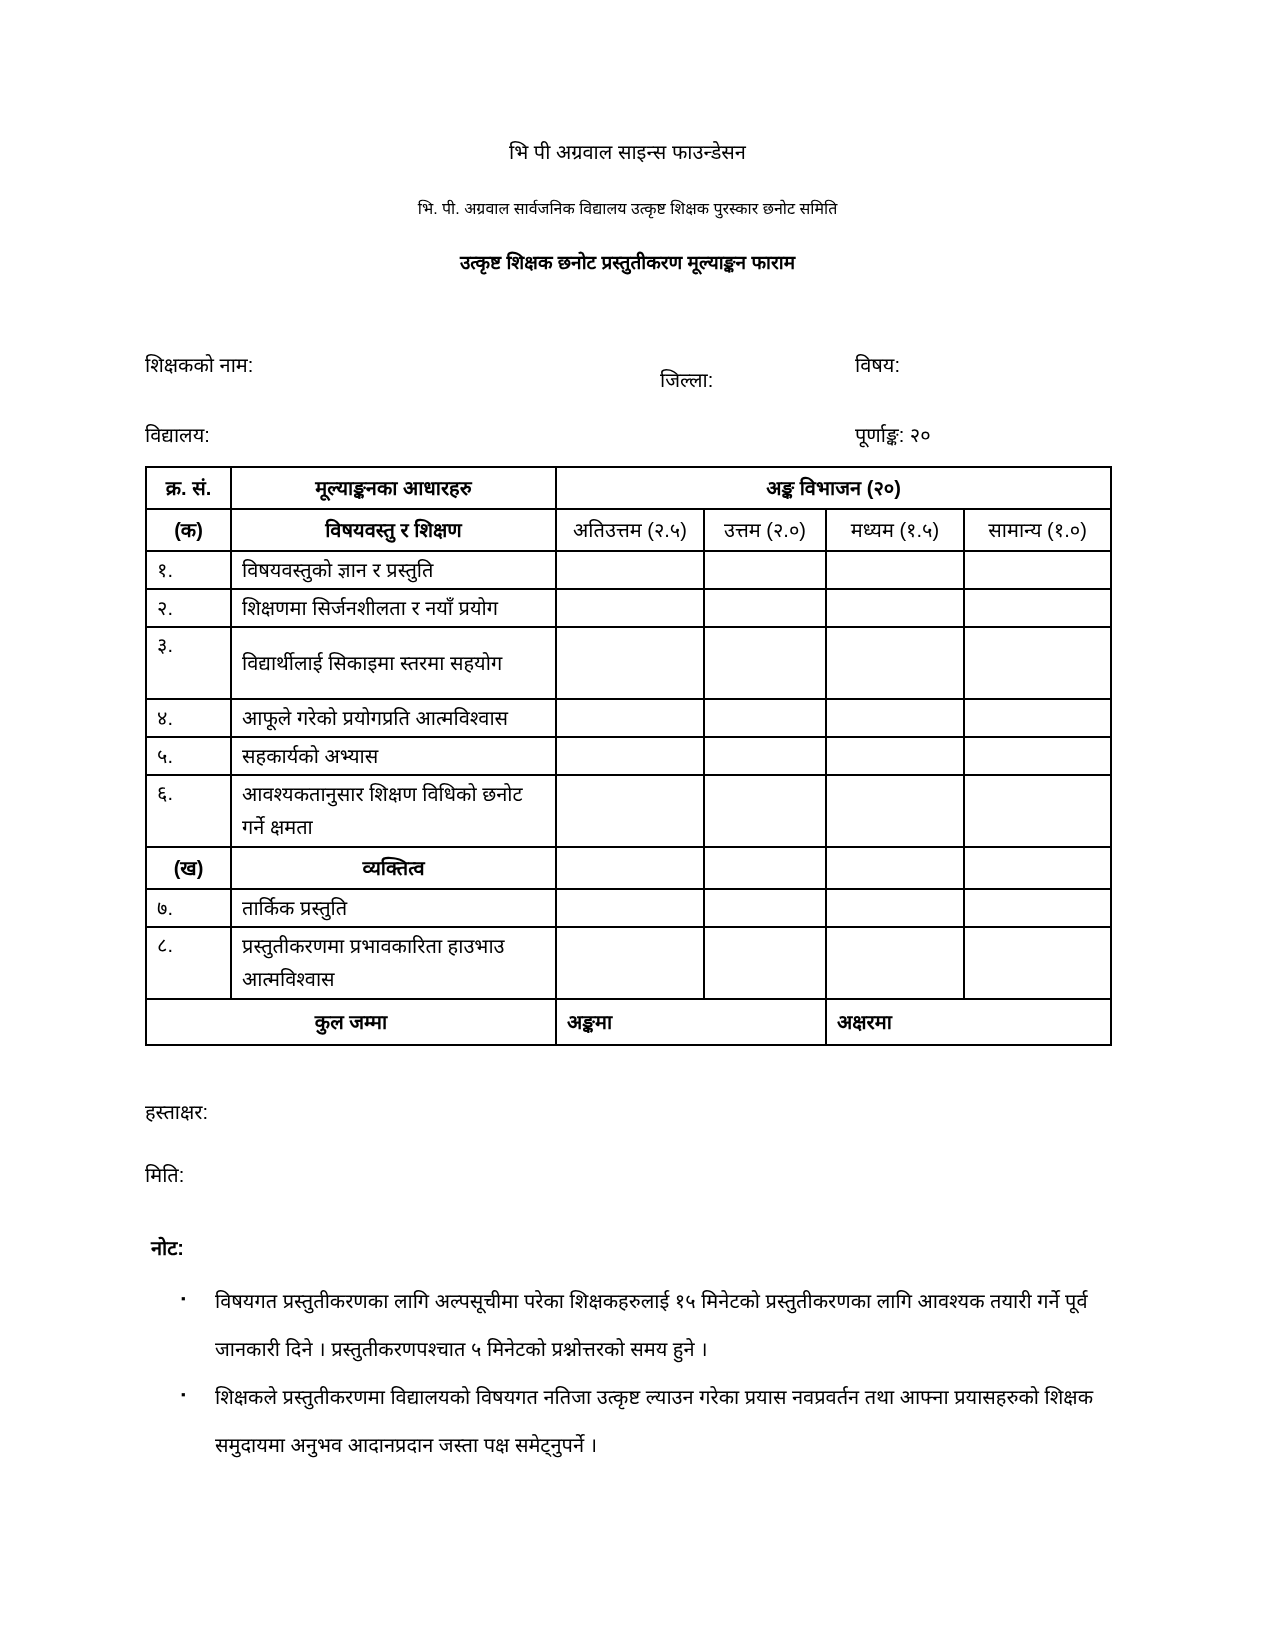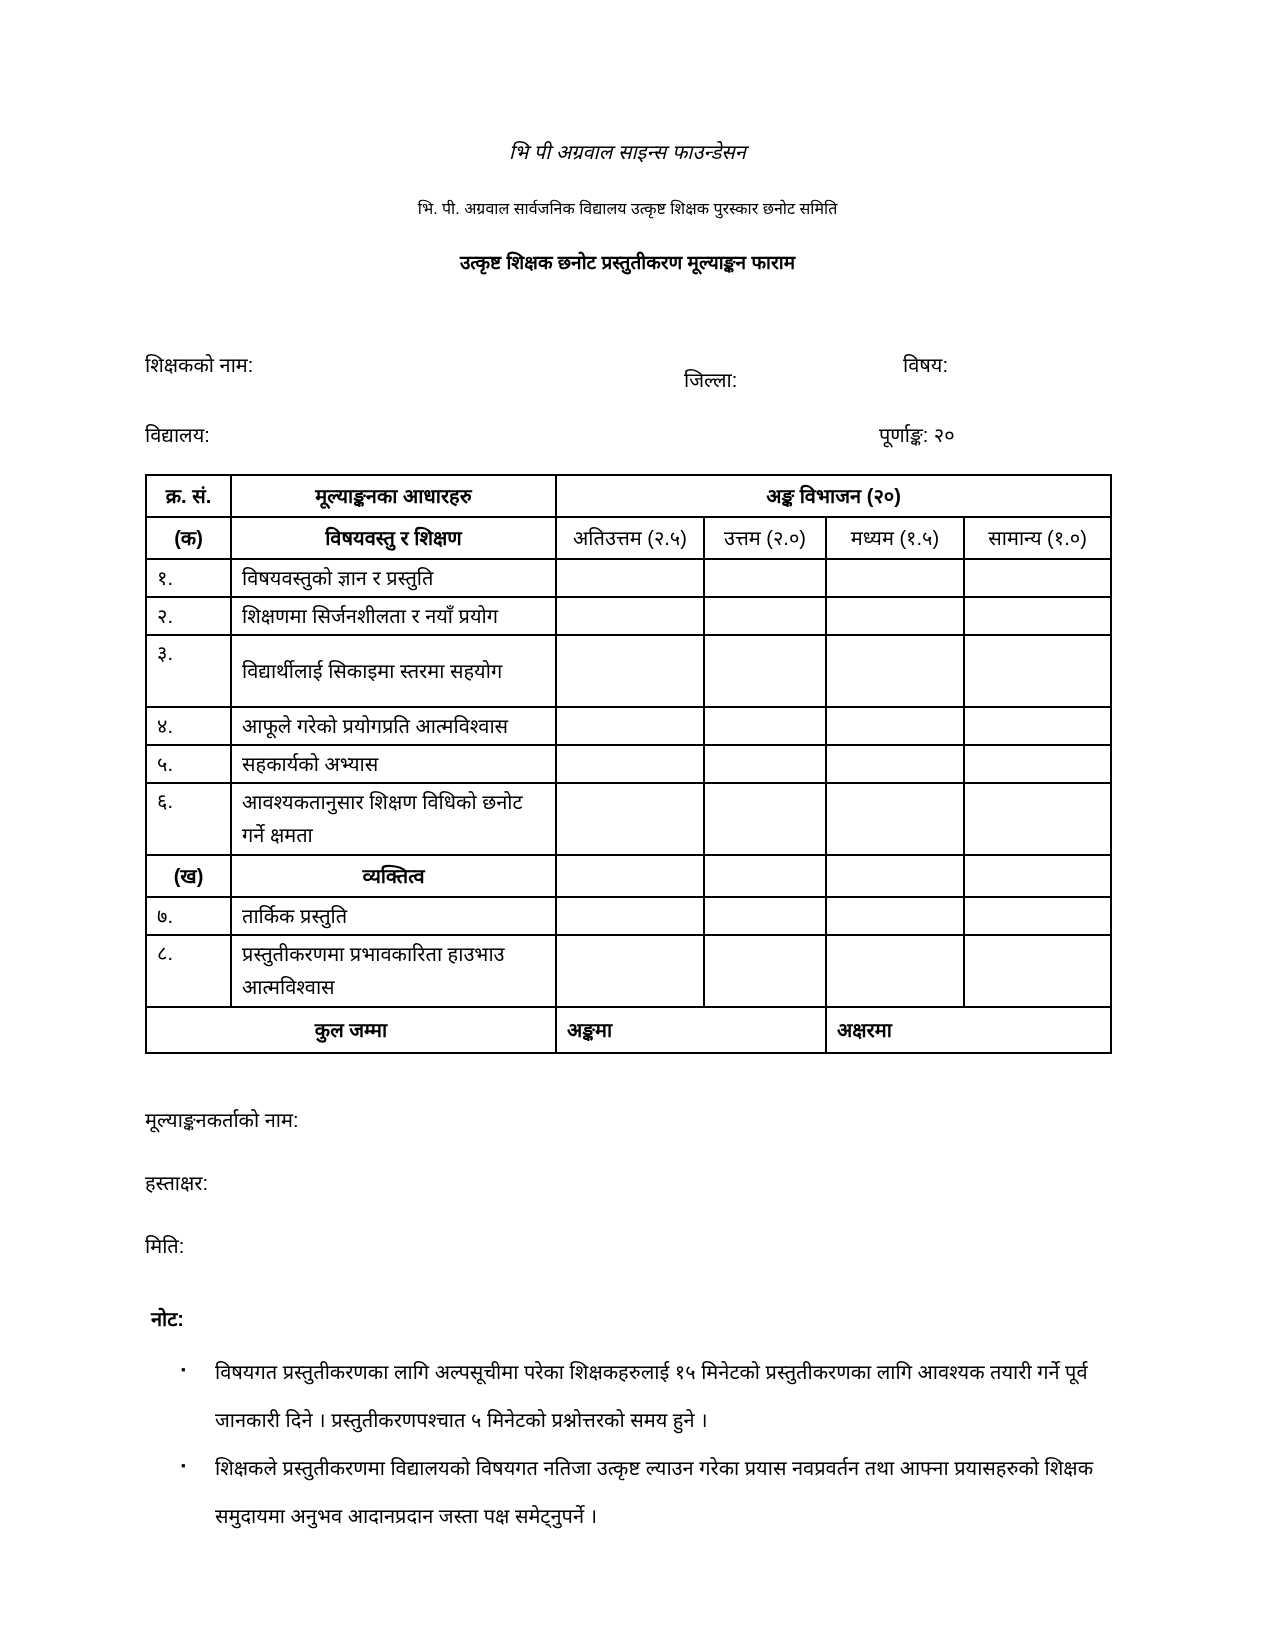--- a/index.html
+++ b/index.html
@@ -10,35 +10,35 @@
     background: #ffffff;
     color: #000000;
     font-family: "Liberation Sans", sans-serif;
     box-sizing: border-box;
     padding: 138px 165px 40px 145px;
     position: relative;
     overflow: hidden;
   }
   
   .title-block p { margin: 0; text-align: center; }
-  .t1 { font-size: 20px; margin-bottom: 32px !important; font-style: italic; }
+  .t1 { font-size: 20px; margin-bottom: 32px !important; }
   .t2 { font-size: 16px; margin-bottom: 30px !important; }
   .t3 { font-size: 19px; font-weight: bold; }
   
   .fields { margin-top: 76px; font-size: 20px; }
-  .frow { display: flex; gap: 24px; }
+  .frow { display: flex; }
   .frow + .frow { margin-top: 28px; }
   .f-teacher { width: 515px; }
   .f-district { width: 195px; margin-top: 15px; }
   .f-subject { flex: 1; }
   .f-school { width: 710px; }
   .f-fullmarks { flex: 1; }
   
   table.eval {
-    margin-top: 26px;
+    margin-top: 18px;
     border-collapse: collapse;
     width: 965px;
     table-layout: fixed;
   }
   table.eval td {
     border: 2px solid #000;
     padding: 1px 10px;
     font-size: 20px;
     vertical-align: middle;
     line-height: 33px;
@@ -190,21 +190,20 @@
 
       <tr class="grand">
         <td class="c b" colspan="2">कुल जम्मा</td>
         <td class="l b" colspan="2">अङ्कमा</td>
         <td class="l b" colspan="2">अक्षरमा</td>
       </tr>
     </tbody>
   </table>
 
   <div class="sig-block">
-    <p>मूल्याङ्कनकर्ताको नाम:</p>
     <p>हस्ताक्षर:</p>
     <p>मिति:</p>
   </div>
 
   <p class="note-label">नोट:</p>
 
   <ul class="notes">
     <li>
       <span class="bullet-marker">▪</span>
       <span>विषयगत प्रस्तुतीकरणका लागि अल्पसूचीमा परेका शिक्षकहरुलाई १५ मिनेटको प्रस्तुतीकरणका लागि आवश्यक तयारी गर्ने पूर्व जानकारी दिने । प्रस्तुतीकरणपश्चात ५ मिनेटको प्रश्नोत्तरको समय हुने ।</span>

